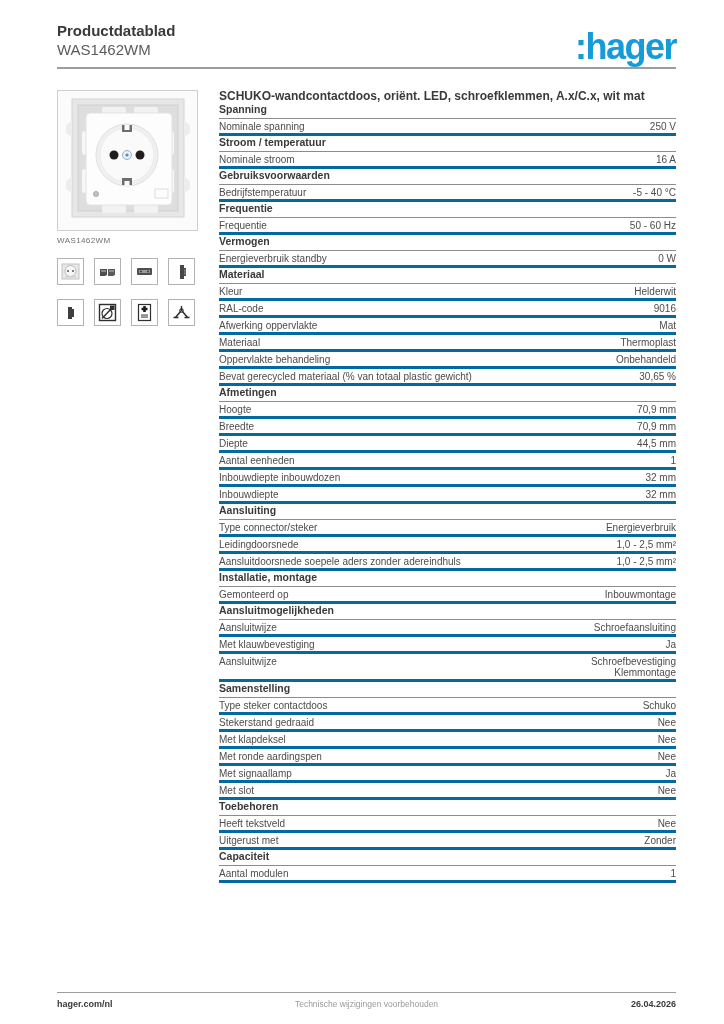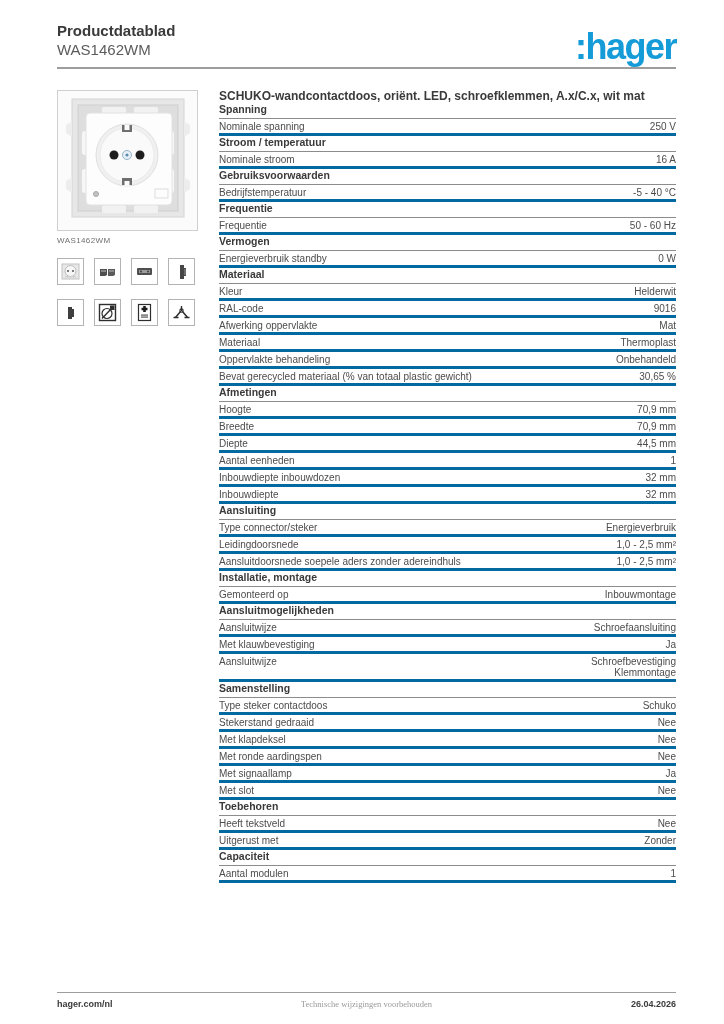--- a/index.html
+++ b/index.html
@@ -45,21 +45,21 @@
     display: flex; justify-content: space-between; align-items: flex-start;
     font-size: 10px; color: #4c4c4c;
     padding: 2px 0 1px 0; border-bottom: 3px solid #0369a1; line-height: 11px;
   }
   .spec-label { text-align: left; padding-right: 10px; }
   .spec-value { text-align: right; white-space: pre-line; flex: 0 0 auto; max-width: 46%; }
   
   .footer-rule { position: absolute; top: 992px; left: 57px; right: 48px; height: 1px; background: #9d9d9d; }
   .footer { position: absolute; top: 999px; left: 57px; right: 48px; display: flex; align-items: center; }
   .footer-left { font-size: 9px; font-weight: bold; color: #3a3a3a; flex: 1; text-align: left; }
-  .footer-center { font-size: 8.5px; color: #9a9a9a; flex: 2; text-align: center; font-family: Liberation Serif, serif; }
+  .footer-center { font-size: 8.5px; color: #9a9a9a; flex: 2; text-align: center; }
   .footer-right { font-size: 9px; font-weight: bold; color: #3a3a3a; flex: 1; text-align: right; }
 </style>
 </head>
 <body>
 
 <div class="page">
 
   <div class="header">
     <div class="doc-title">Productdatablad</div>
     <div class="doc-subtitle">WAS1462WM</div>

